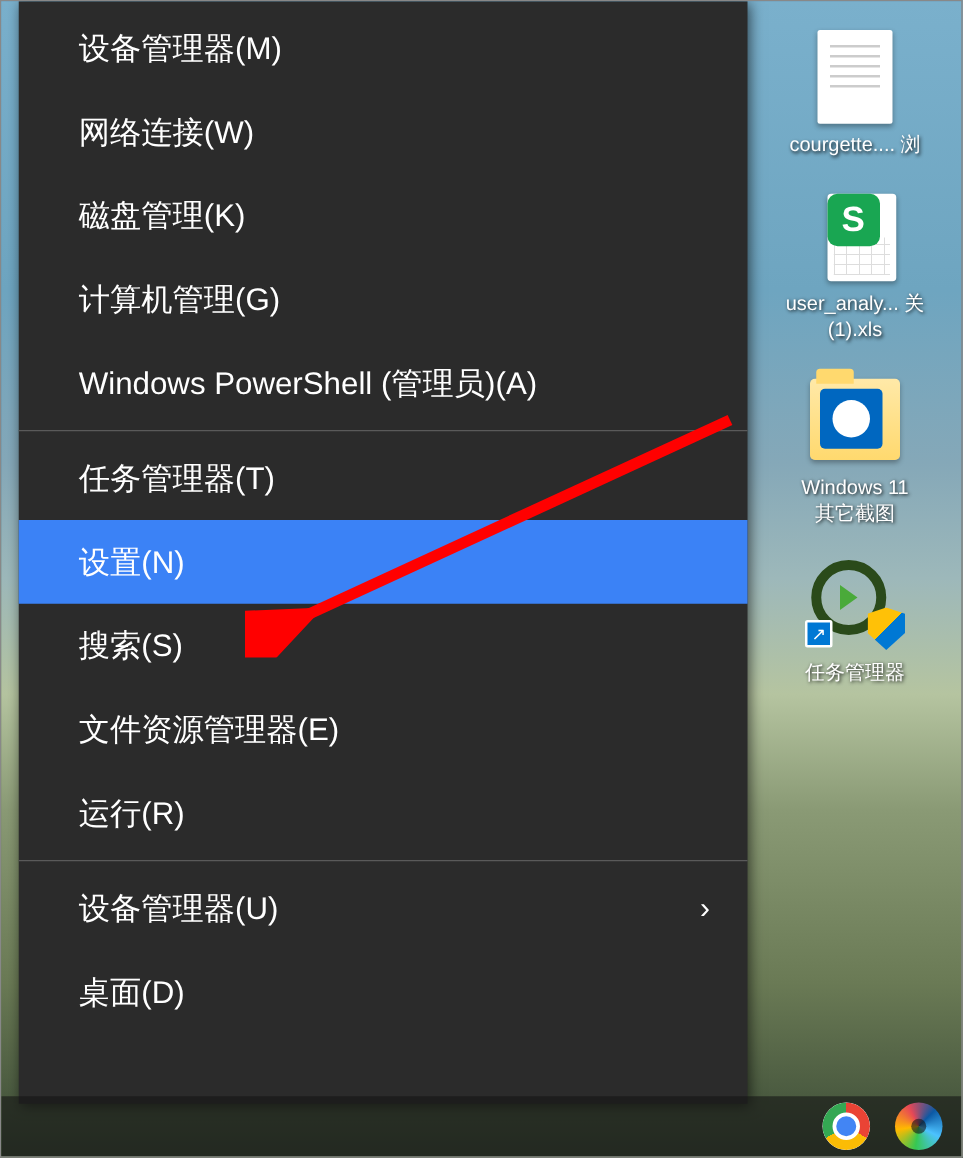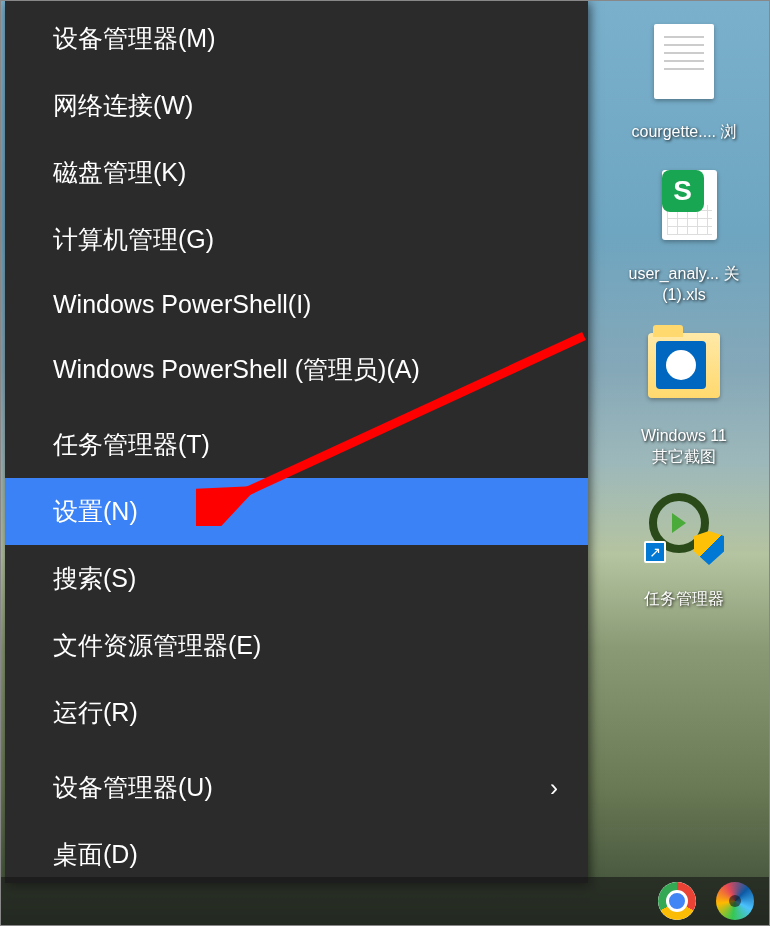--- a/index.html
+++ b/index.html
@@ -32,21 +32,21 @@
       width: 170px;
       display: flex;
       flex-direction: column;
       align-items: center;
       gap: 20px;
     }
     .desktop-icon {
       display: flex;
       flex-direction: column;
       align-items: center;
-      gap: 21px;
+      gap: 6px;
       width: 150px;
     }
     .desktop-icon .icon-img {
       width: 72px;
       height: 80px;
       display: flex;
       align-items: center;
       justify-content: center;
     }
     .desktop-icon .label {
@@ -191,21 +191,21 @@
       display: flex;
       align-items: center;
       justify-content: center;
       color: #fff;
       font-size: 14px;
     }
 
     .context-menu {
       position: absolute;
       top: 0;
-      left: 4px;
+      left: 14px;
       width: 583px;
       height: 882px;
       background: #2b2b2b;
       box-shadow: 2px 2px 10px rgba(0,0,0,0.6);
       display: flex;
       flex-direction: column;
       padding-top: 4px;
     }
     .menu-item {
       padding: 17px 30px 17px 48px;
@@ -349,23 +349,20 @@
   <div class="menu-item">
       <span>网络连接(W)</span>
     </div>
   <div class="menu-item">
       <span>磁盘管理(K)</span>
     </div>
   <div class="menu-item">
       <span>计算机管理(G)</span>
     </div>
   <div class="menu-item">
-      <span>Windows PowerShell(I)</span>
-    </div>
-  <div class="menu-item">
       <span>Windows PowerShell (管理员)(A)</span>
     </div>
   <div class="menu-sep"></div>
   <div class="menu-item">
       <span>任务管理器(T)</span>
     </div>
   <div class="menu-item hover">
       <span>设置(N)</span>
     </div>
   <div class="menu-item">

